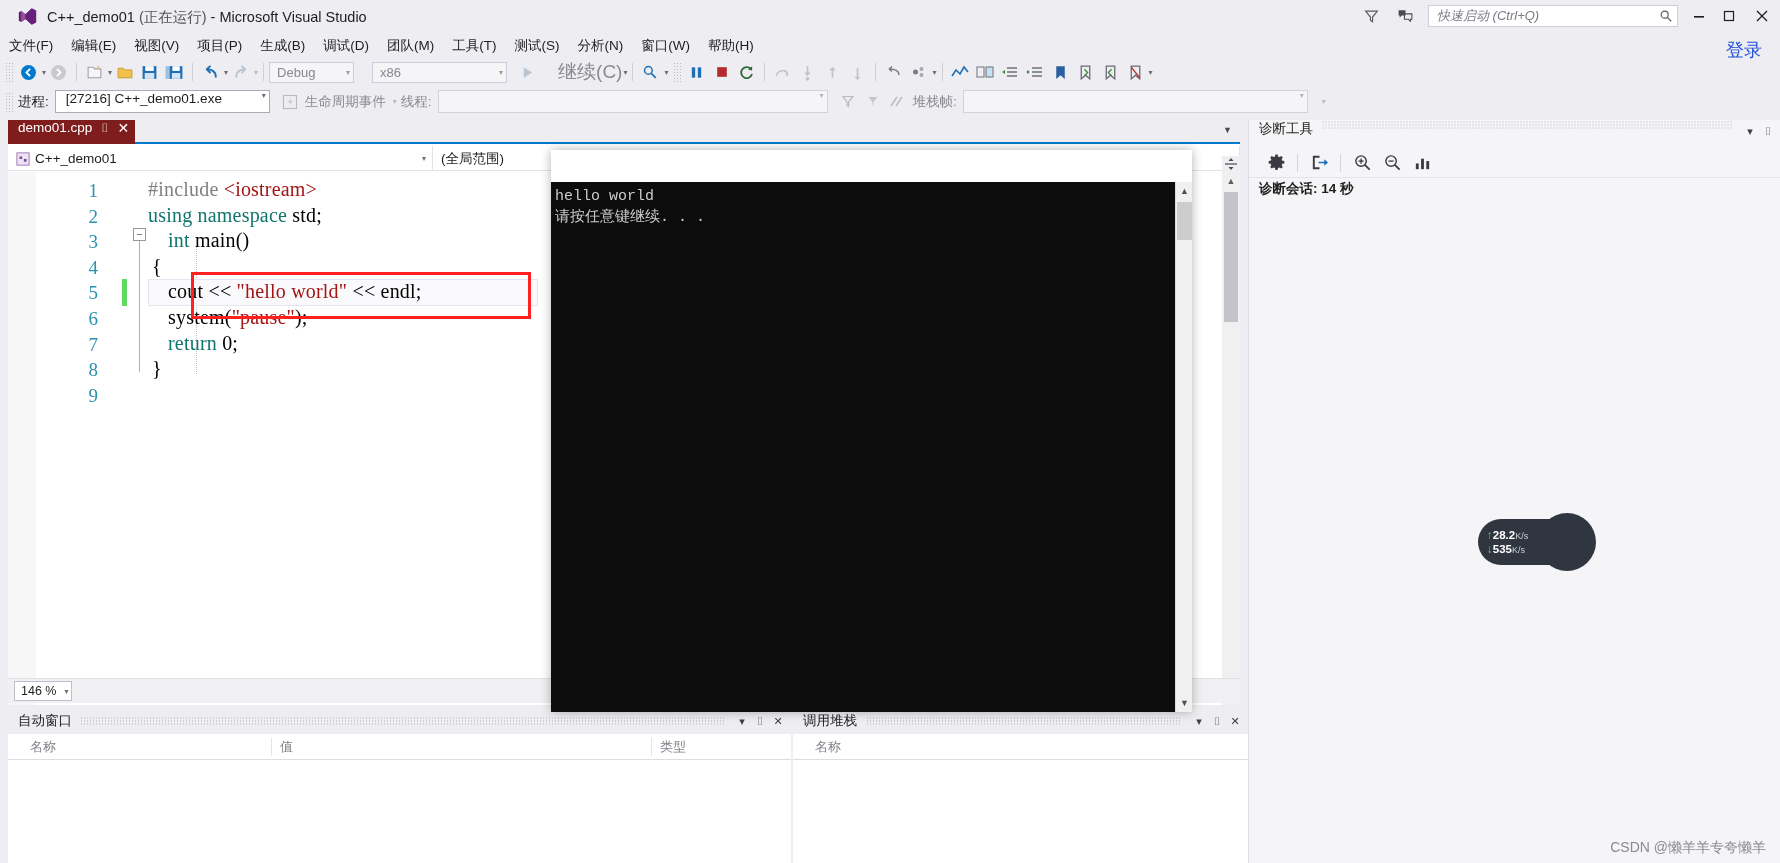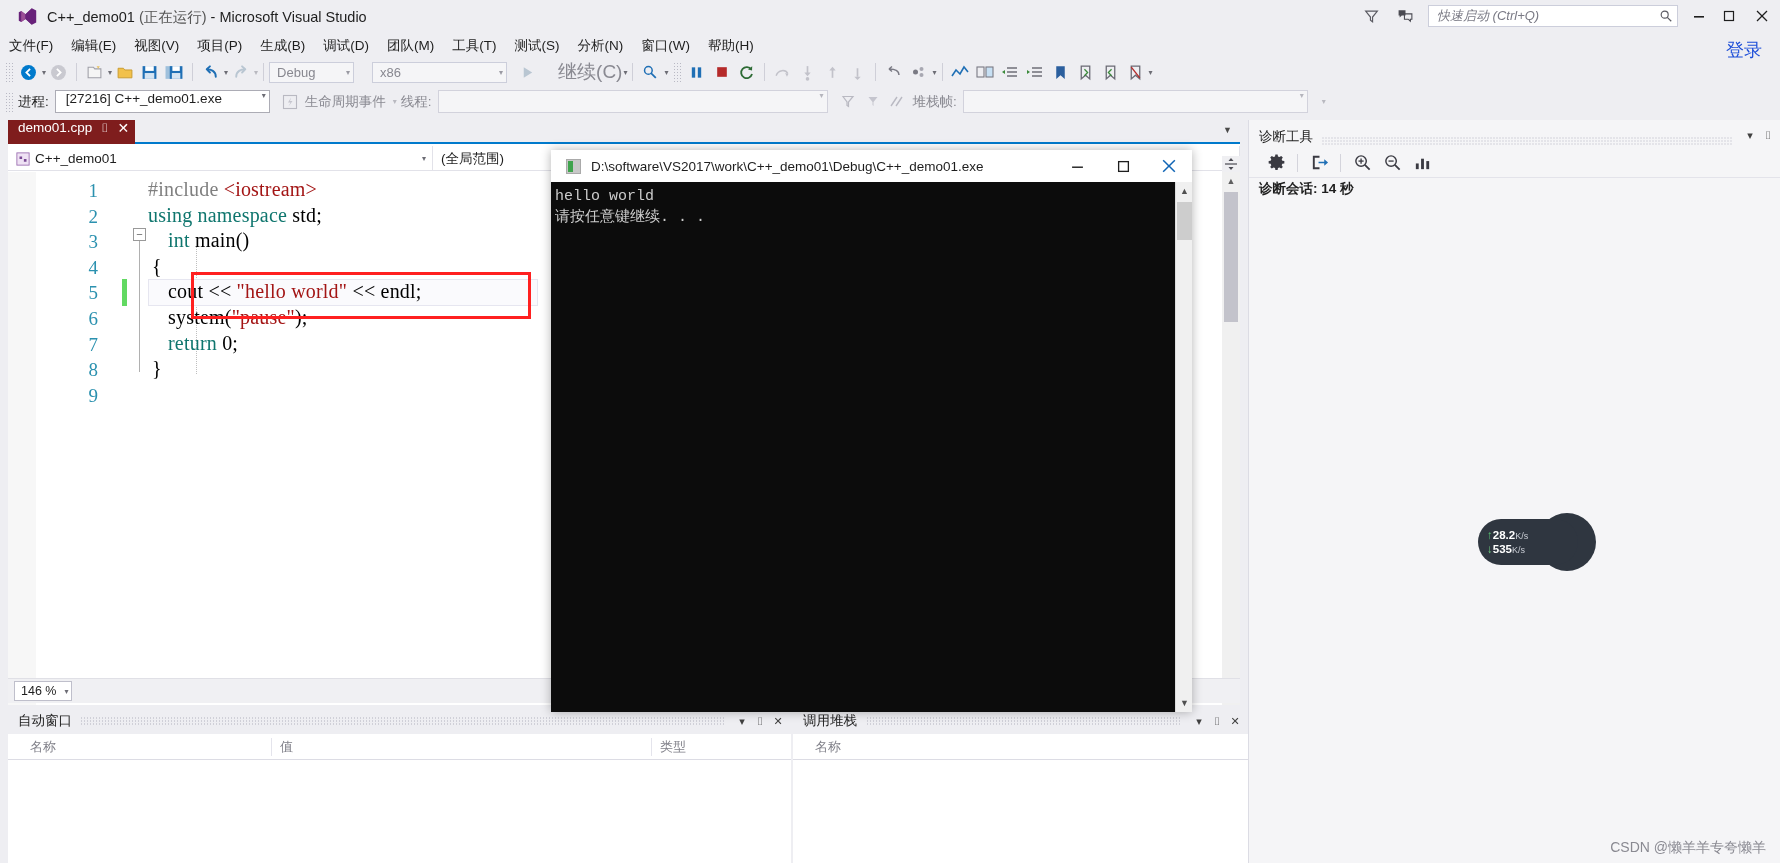--- a/index.html
+++ b/index.html
@@ -105,21 +105,21 @@
   .dots { flex:1; height:10px; margin:0 8px;
           background-image: radial-gradient(#b2b2bd 38%, transparent 40%); background-size:3px 3px;
           background-position:center; }
   .ph-btn { width:18px; height:22px; display:flex; align-items:center; justify-content:center; font-size:11px; color:#404040; }
   .colhead { height:26px; background:#fff; border-bottom:1px solid #DCDCE4; display:flex; align-items:center; position:relative; }
   .colhead span { position:absolute; font-size:13px; color:#808089; }
   .colsep { position:absolute; top:4px; width:1px; height:18px; background:#E4E4EC; }
 
   
   .diag { position:absolute; left:1248px; top:120px; width:532px; height:743px; background:#F5F5F7; border-left:1px solid #DCDCE4; }
-  .diag-head { position:absolute; left:0; top:0; width:532px; height:26px; display:flex; align-items:flex-end; padding:0 4px 0 10px; background:#F5F5F7; }
+  .diag-head { position:absolute; left:0; top:0; width:532px; height:26px; display:flex; align-items:flex-start; padding:0 4px 0 10px; background:#F5F5F7; }
   .diag-tools { position:absolute; left:0; top:28px; width:532px; height:30px; display:flex; align-items:center; padding-left:12px; border-bottom:1px solid #E3E3EA; }
   .dtool { width:30px; height:26px; display:flex; align-items:center; justify-content:center; color:#3A3A42; }
   .dsep { width:1px; height:18px; background:#D4D4DC; margin:0 6px; }
   .diag-session { position:absolute; left:10px; top:60px; font-size:13.5px; font-weight:bold; color:#1E1E1E; white-space:nowrap; }
   .ruler { position:absolute; left:10px; top:82px; width:520px; height:26px; background:#F1F1F4; border-top:1px solid #E0E0E6; border-bottom:1px solid #E0E0E6; }
   .ruler .mark { position:absolute; top:2px; width:5px; height:20px; background:#1E1E1E; }
   .ruler .tick { position:absolute; bottom:0; width:1px; height:6px; background:#C4C4CC; }
   .ruler .lab { position:absolute; top:3px; font-size:12.5px; color:#3A3A42; }
 
   
@@ -615,43 +615,20 @@
           </svg>
       </div>
     </div>
 
     <div class="diag-session">诊断会话: 14 秒</div>
 
 
   </div>
 
   <div class="console">
-    <div class="con-title">
-      <div class="con-ico">
-          <i></i>
-        </div>
-      <span class="con-path">D:\software\VS2017\work\C++_demo01\Debug\C++_demo01.exe</span>
-      <div style="flex:1"></div>
-      <div class="con-btn">
-        <svg width="13" height="13" viewBox="0 0 12 12">
-            <rect x="1" y="6" width="10" height="1.3" fill="#1E1E1E"></rect>
-          </svg>
-      </div>
-      <div class="con-btn">
-        <svg width="13" height="13" viewBox="0 0 12 12">
-            <rect x="1.5" y="1.5" width="9" height="9" fill="none" stroke="#1E1E1E" stroke-width="1.2"></rect>
-          </svg>
-      </div>
-      <div class="con-btn">
-        <svg width="14" height="14" viewBox="0 0 12 12">
-            <line x1="1" y1="1" x2="11" y2="11" stroke="#1065B5" stroke-width="1.3"></line>
-            <line x1="11" y1="1" x2="1" y2="11" stroke="#1065B5" stroke-width="1.3"></line>
-          </svg>
-      </div>
-    </div>
     <div class="con-body">
       <div class="con-line" style="top:6px">hello world</div>
       <div class="con-line" style="top:25px">请按任意键继续. . .</div>
     </div>
     <div class="con-scroll">
       <div class="ar" style="top:0">▲</div>
       <div class="thumb"></div>
       <div class="ar" style="bottom:0">▼</div>
     </div>
   </div>

